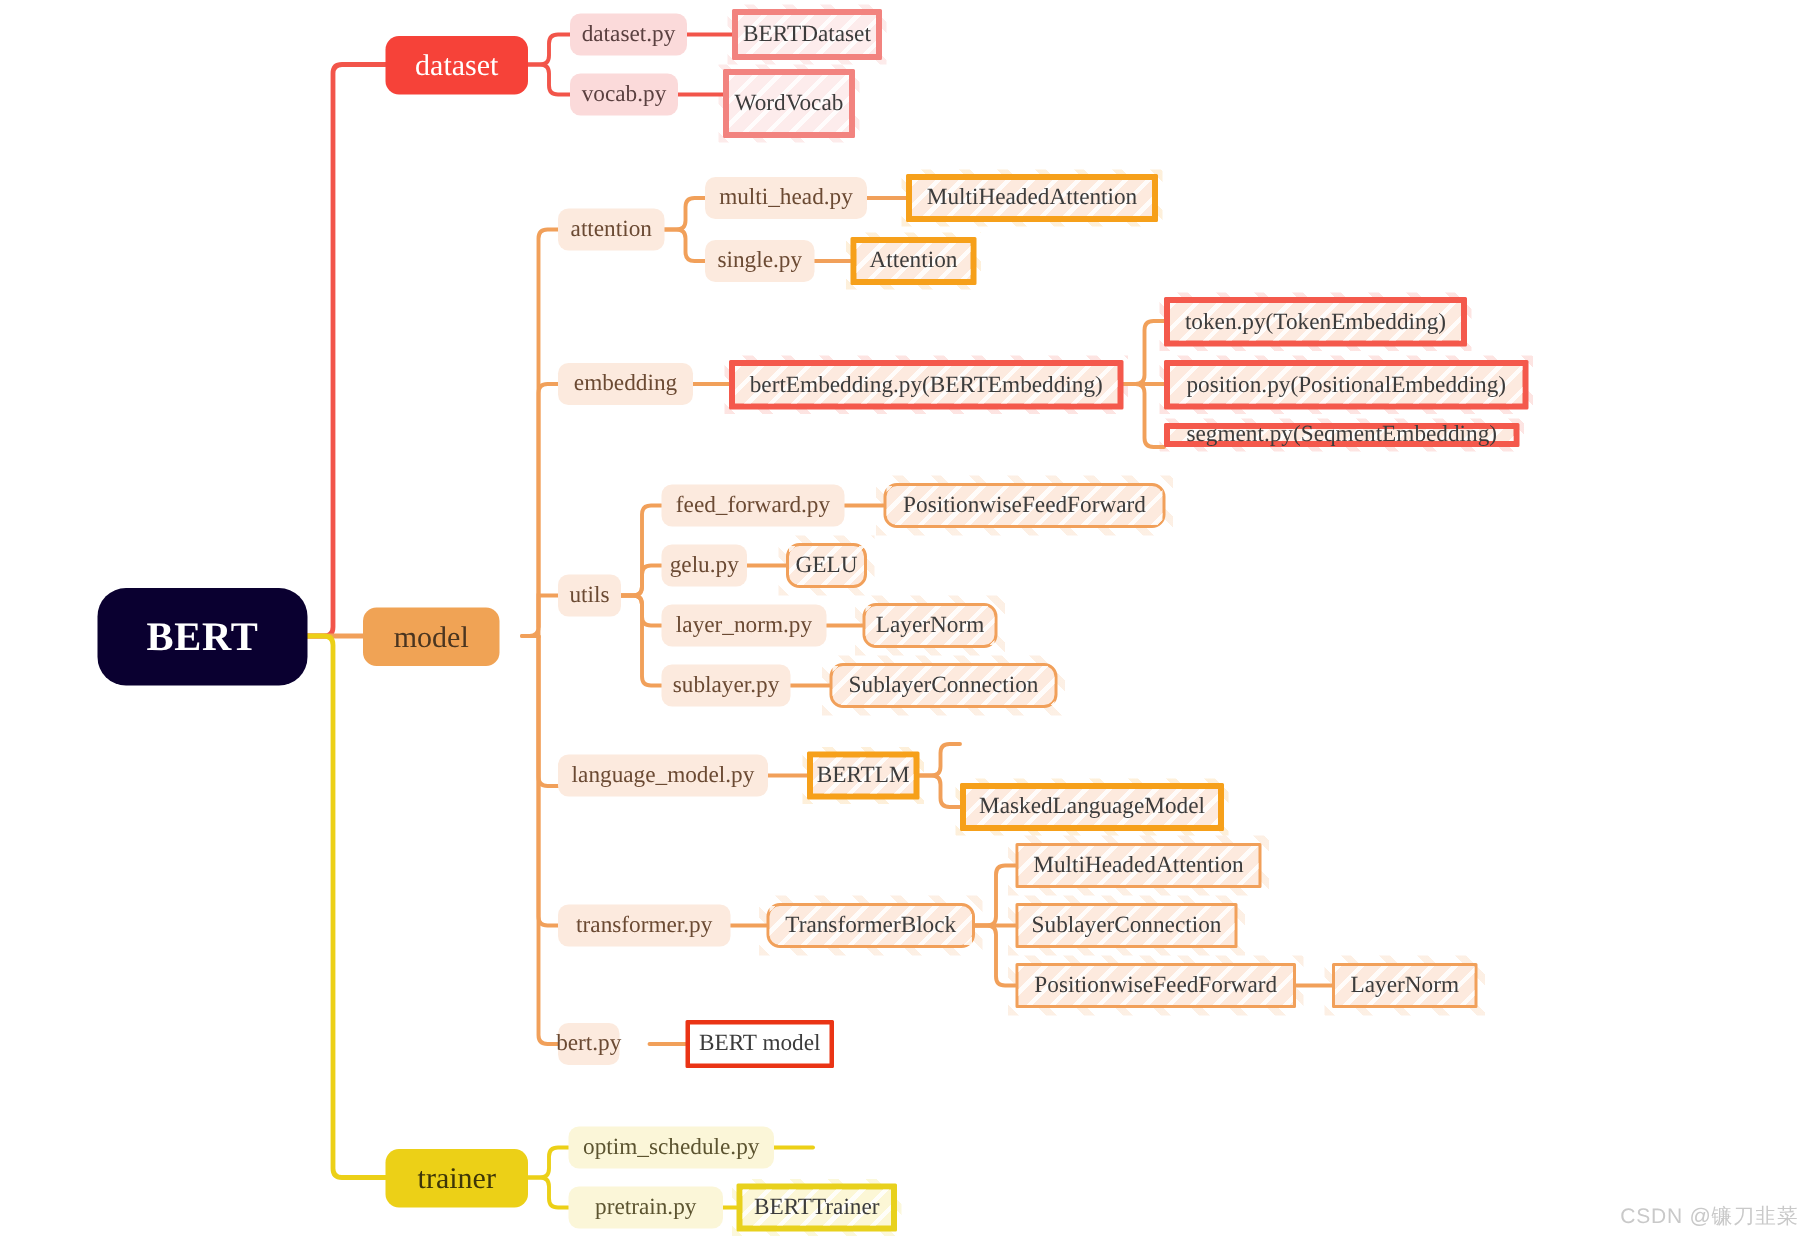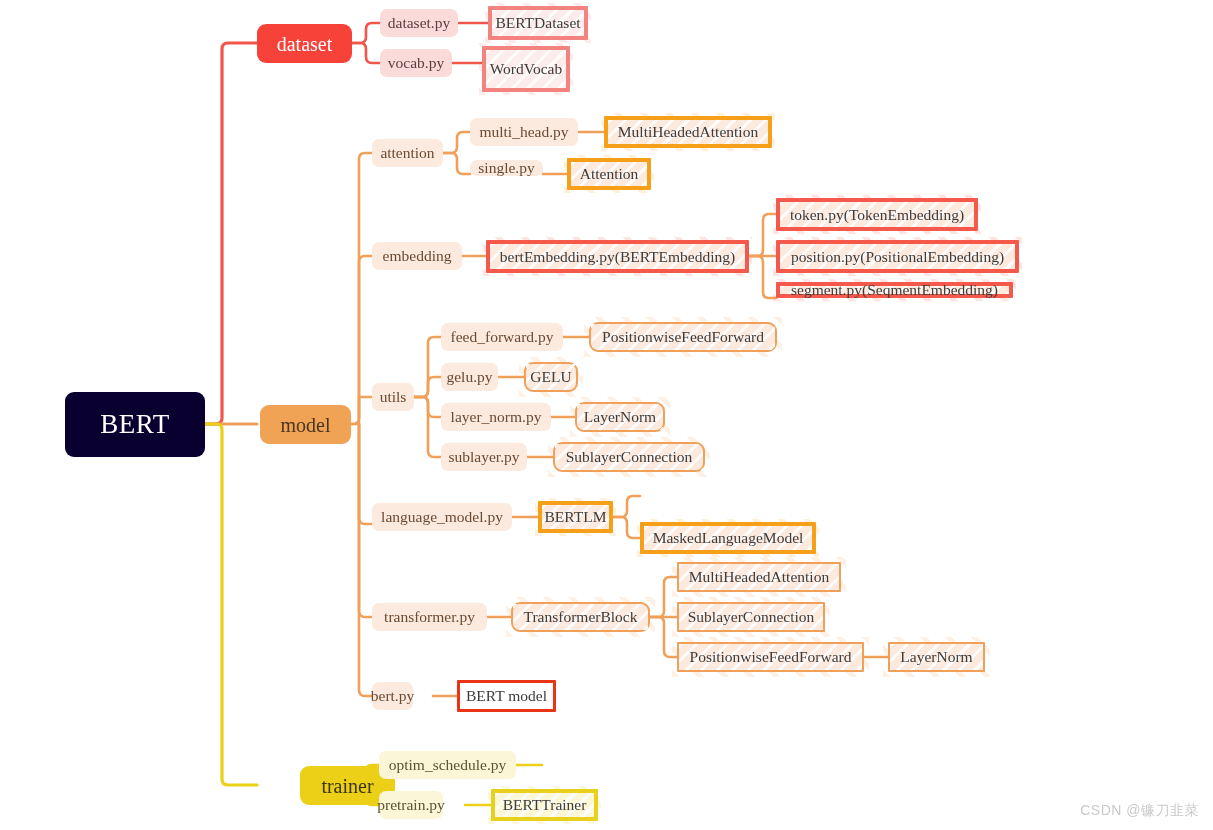--- a/index.html
+++ b/index.html
@@ -18,34 +18,35 @@
     display:flex;align-items:center;justify-content:center;
     box-sizing:border-box;
     white-space:nowrap;
     line-height:1;
   }
 
   
   .root{
     background:#0a0030;
     color:#ffffff;
-    border-radius:9px;
+    border-radius:19px;
     font-size:27px;
     letter-spacing:.5px;
+    font-weight:bold;
   }
 
   
   .l1{
     border-radius:9px;
     font-size:20px;
     color:#ffffff;
   }
   .l1.red{background:#f64239;}
   .l1.orange{background:#f0a355;color:#4a3520;}
-  .l1.yellow{background:#ecd017;color:#3d3508;margin-left:43px;}
+  .l1.yellow{background:#ecd017;color:#3d3508;}
 
   
   .soft{
     border-radius:7px;
     font-size:15.5px;
   }
   .soft.redtint{background:#fbdada;color:#5b4040;}
   .soft.orangetint{background:#fceade;color:#6b4a33;}
   .soft.yellowtint{background:#fbf6d8;color:#5c5430;}
 
@@ -171,34 +172,34 @@
     <span style="color:#3c3c3c;">BERTDataset</span>
   </div>
 
   <div class="node soft redtint" style="left:380px;top:49px;width:72px;height:28px;">
     <span>vocab.py</span>
   </div>
   <div class="node leaf sq pinkbox hatch rough" style="left:482px;top:46px;width:88px;height:46px;color:#f2837f;">
     <span style="color:#3c3c3c;">WordVocab</span>
   </div>
 
-  <div class="node l1 orange" style="left:260px;top:405px;width:91px;height:39px;">
+  <div class="node l1 orange" style="left:242px;top:405px;width:91px;height:39px;">
     <span>model</span>
   </div>
 
   <div class="node soft orangetint" style="left:372px;top:139px;width:71px;height:28px;">
     <span>attention</span>
   </div>
   <div class="node soft orangetint" style="left:470px;top:118px;width:108px;height:28px;">
     <span>multi_head.py</span>
   </div>
   <div class="node leaf sq orangebox hatch rough" style="left:604px;top:116px;width:168px;height:32px;color:#f6a01a;">
     <span style="color:#3c3c3c;">MultiHeadedAttention</span>
   </div>
-  <div class="node soft orangetint" style="left:470px;top:160px;width:73px;height:16px;">
+  <div class="node soft orangetint" style="left:470px;top:160px;width:73px;height:28px;">
     <span>single.py</span>
   </div>
   <div class="node leaf sq orangebox hatch rough" style="left:567px;top:158px;width:84px;height:32px;color:#f6a01a;">
     <span style="color:#3c3c3c;">Attention</span>
   </div>
 
   <div class="node soft orangetint" style="left:372px;top:242px;width:90px;height:28px;">
     <span>embedding</span>
   </div>
   <div class="node leaf sq redbox hatch rough" style="left:486px;top:240px;width:263px;height:33px;color:#f4594c;">
@@ -279,21 +280,21 @@
   </div>
 
   <div class="node l1 yellow" style="left:257px;top:766px;width:95px;height:39px;">
     <span>trainer</span>
   </div>
 
   <div class="node soft yellowtint" style="left:379px;top:751px;width:137px;height:28px;">
     <span>optim_schedule.py</span>
   </div>
 
-  <div class="node soft yellowtint" style="left:379px;top:791px;width:64px;height:28px;">
+  <div class="node soft yellowtint" style="left:379px;top:791px;width:103px;height:28px;">
     <span>pretrain.py</span>
   </div>
   <div class="node leaf sq yellowbox hatch rough" style="left:491px;top:789px;width:107px;height:32px;color:#e8d11d;">
     <span style="color:#3c3c3c;">BERTTrainer</span>
   </div>
 
   <div class="watermark">CSDN @镰刀韭菜</div>
 </div>
 
 </body></html>

